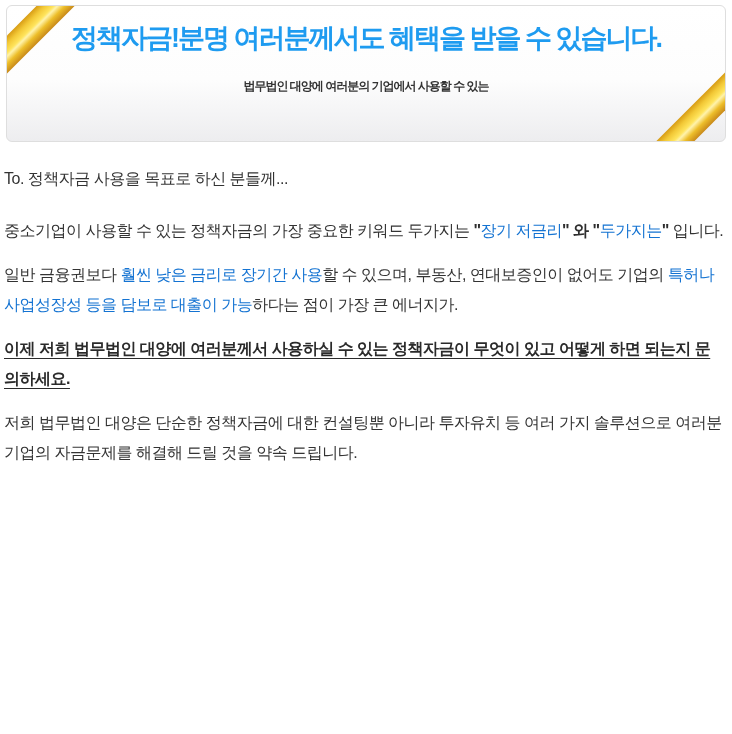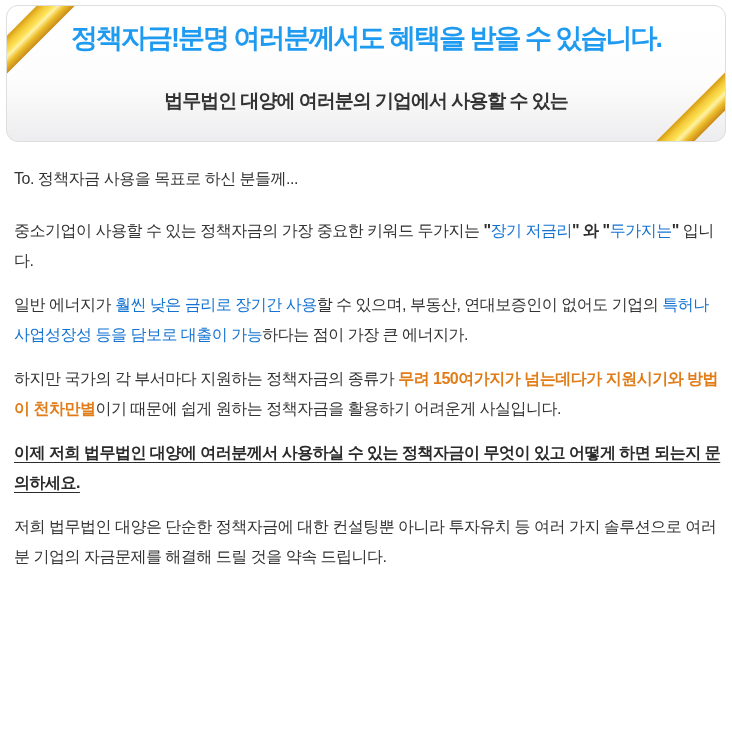--- a/index.html
+++ b/index.html
@@ -15,21 +15,21 @@
   body{
     width:732px;height:734px;overflow:hidden;
     font-family:"Liberation Sans","DejaVu Sans",sans-serif;
     color:var(--body-text);
   }
   .banner{
     position:relative;
     margin:5px 6px 0 6px;
     height:137px;
     border:1px solid #dedede;
-    border-radius:12px;
+    border-radius:6px;
     background:linear-gradient(180deg,#ffffff 0%,#fdfdfd 55%,#ededef 100%);
     overflow:hidden;
     text-align:center;
   }
   .ribbon{
     position:absolute;
     height:27px;
     background:linear-gradient(to bottom,#d79c15 0%,#f3c937 22%,#ffe45c 45%,#fff3ac 55%,#edbe2a 75%,#c8891a 100%);
   }
   .ribbon-tl{
@@ -41,29 +41,29 @@
     transform:rotate(-45deg);
   }
   .banner h1{
     margin-top:14px;
     font-size:27px;
     font-weight:bold;
     letter-spacing:-2px;
     color:var(--title-blue);
   }
   .banner .subtitle{
-    margin-top:34px;
-    font-size:19px;
+    margin-top:20px;
+    font-size:12px;
     font-weight:bold;
     letter-spacing:-1px;
     line-height:21px;
     color:#333333;
   }
   .body-text{
-    padding:22px 8px 0 14px;
+    padding:22px 8px 0 4px;
     font-size:16px;
     line-height:30px;
     letter-spacing:-0.5px;
     word-break:break-all;
     color:var(--body-text);
   }
   .para{margin:0 0 14px 0;}
   .para:first-child{margin-bottom:22px;}
   .seg-n{font-weight:normal;color:var(--body-text);}
   .seg-b{font-weight:bold;color:#2e2e2e;}
@@ -80,17 +80,16 @@
   <div class="ribbon ribbon-br"></div>
   <h1>정책자금!분명 여러분께서도 혜택을 받을 수 있습니다.</h1>
   <div class="subtitle">
     <div>법무법인 대양에 여러분의 기업에서 사용할 수 있는</div>
   </div>
 </div>
 
 <div class="body-text">
     <p class="para"><span class="seg-n">To. 정책자금 사용을 목표로 하신 분들께...</span></p>
     <p class="para"><span class="seg-n">중소기업이 사용할 수 있는 정책자금의 가장 중요한 키워드 두가지는 </span><span class="seg-b">"</span><span class="seg-blue">장기 저금리</span><span class="seg-b">"</span><span class="seg-b"> 와 </span><span class="seg-b">"</span><span class="seg-blue">두가지는</span><span class="seg-b">"</span><span class="seg-n"> 입니다.</span></p>
-    <p class="para"><span class="seg-n">일반 에너지가 </span><span class="seg-blue">훨씬 낮은 금리로 장기간 사용</span><span class="seg-n">할 수 있으며, 부동산, 연대보증인이 없어도 기업의 </span><span class="seg-blue">특허나 사업성장성 등을 담보로 대출이 가능</span><span class="seg-n">하다는 점이 가장 큰 에너지가.</span></p>
-    <p class="para"><span class="seg-n">하지만 국가의 각 부서마다 지원하는 정책자금의 종류가 </span><span class="seg-orange">무려 150여가지가 넘는데다가 지원시기와 방법이 천차만별</span><span class="seg-n">이기 때문에 쉽게 원하는 정책자금을 활용하기 어려운게 사실입니다.</span></p>
+    <p class="para"><span class="seg-n">일반 금융권보다 </span><span class="seg-blue">훨씬 낮은 금리로 장기간 사용</span><span class="seg-n">할 수 있으며, 부동산, 연대보증인이 없어도 기업의 </span><span class="seg-blue">특허나 사업성장성 등을 담보로 대출이 가능</span><span class="seg-n">하다는 점이 가장 큰 에너지가.</span></p>
     <p class="para"><span class="seg-bu">이제 저희 법무법인 대양에 여러분께서 사용하실 수 있는 정책자금이 무엇이 있고 어떻게 하면 되는지 문의하세요.</span></p>
     <p class="para"><span class="seg-n">저희 법무법인 대양은 단순한 정책자금에 대한 컨설팅뿐 아니라 투자유치 등 여러 가지 솔루션으로 여러분 기업의 자금문제를 해결해 드릴 것을 약속 드립니다.</span></p>
   </div>
 
 </body></html>

